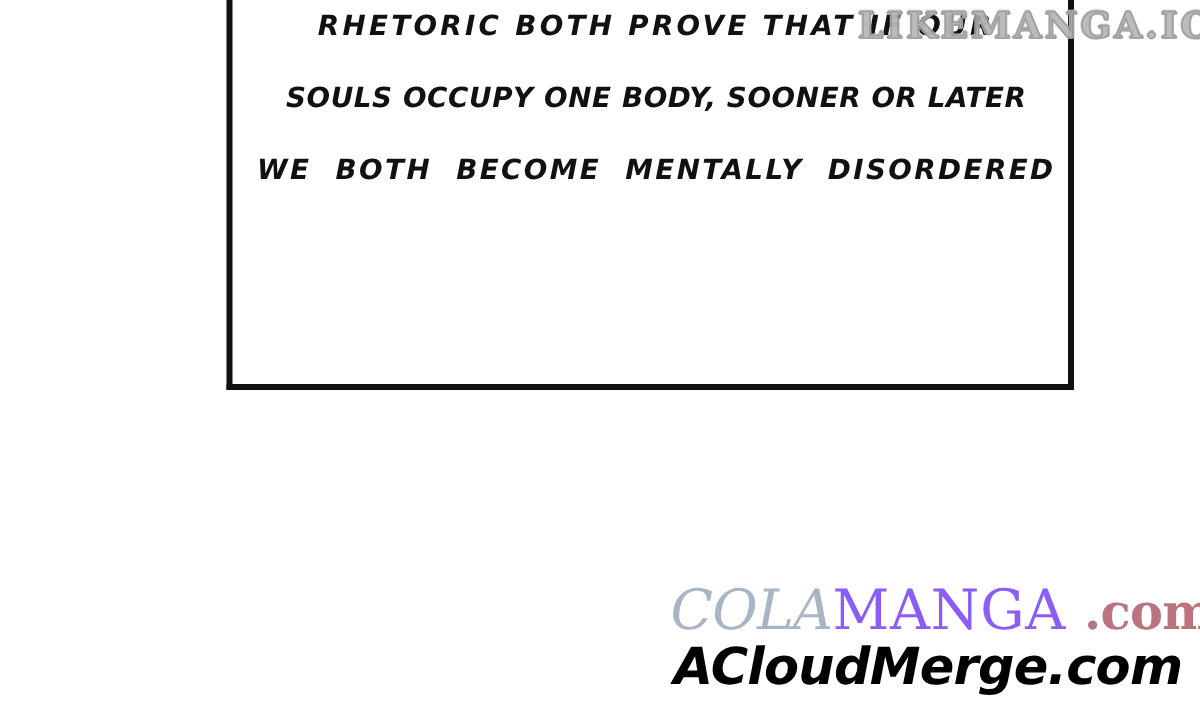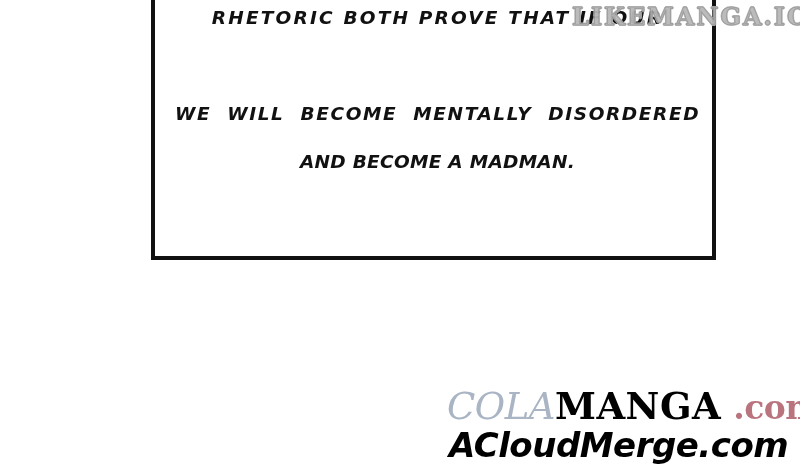--- a/index.html
+++ b/index.html
@@ -97,22 +97,22 @@
     font-family: "DejaVu Serif", serif;
     font-style: italic;
     font-size: 37px;
     font-weight: 400;
     color: #a9b4c4;
     letter-spacing: -0.5px;
   }
   .brand-manga {
     font-family: "DejaVu Serif", serif;
     font-size: 37px;
-    font-weight: 700;
-    color: #000000;
+    font-weight: 400;
+    color: #8b5cf6;
     letter-spacing: 0.5px;
   }
   .brand-dotcom {
     font-family: "DejaVu Serif", serif;
     font-size: 33px;
     font-weight: 700;
     color: #b9747e;
     letter-spacing: -0.5px;
     margin-left: 12px;
   }
@@ -130,22 +130,22 @@
     color: #000000;
     line-height: 1;
   }
 </style>
 </head>
 <body>
 
 <div id="comic-panel">
   <div id="dialogue-block">
     <div class="dialogue-line l1">RHETORIC BOTH PROVE THAT IF OUR</div>
-    <div class="dialogue-line l3">WE  WILL  BECOME  MENTALLY  DISORDERED</div>
-    <div class="dialogue-line l4">AND BECOME A MADMAN.</div>
+    <div class="dialogue-line l2">SOULS OCCUPY ONE BODY, SOONER OR LATER</div>
+    <div class="dialogue-line l3">WE  BOTH  BECOME  MENTALLY  DISORDERED</div>
   </div>
 </div>
 
 <div id="site-watermark">LIKEMANGA.IO</div>
 
 <div id="brand-logo">
   <div id="brand-line-1">
     <span class="brand-cola">COLA</span><span class="brand-manga">MANGA</span><span class="brand-dotcom">.com</span>
   </div>
   <div id="brand-line-2">ACloudMerge.com</div>

